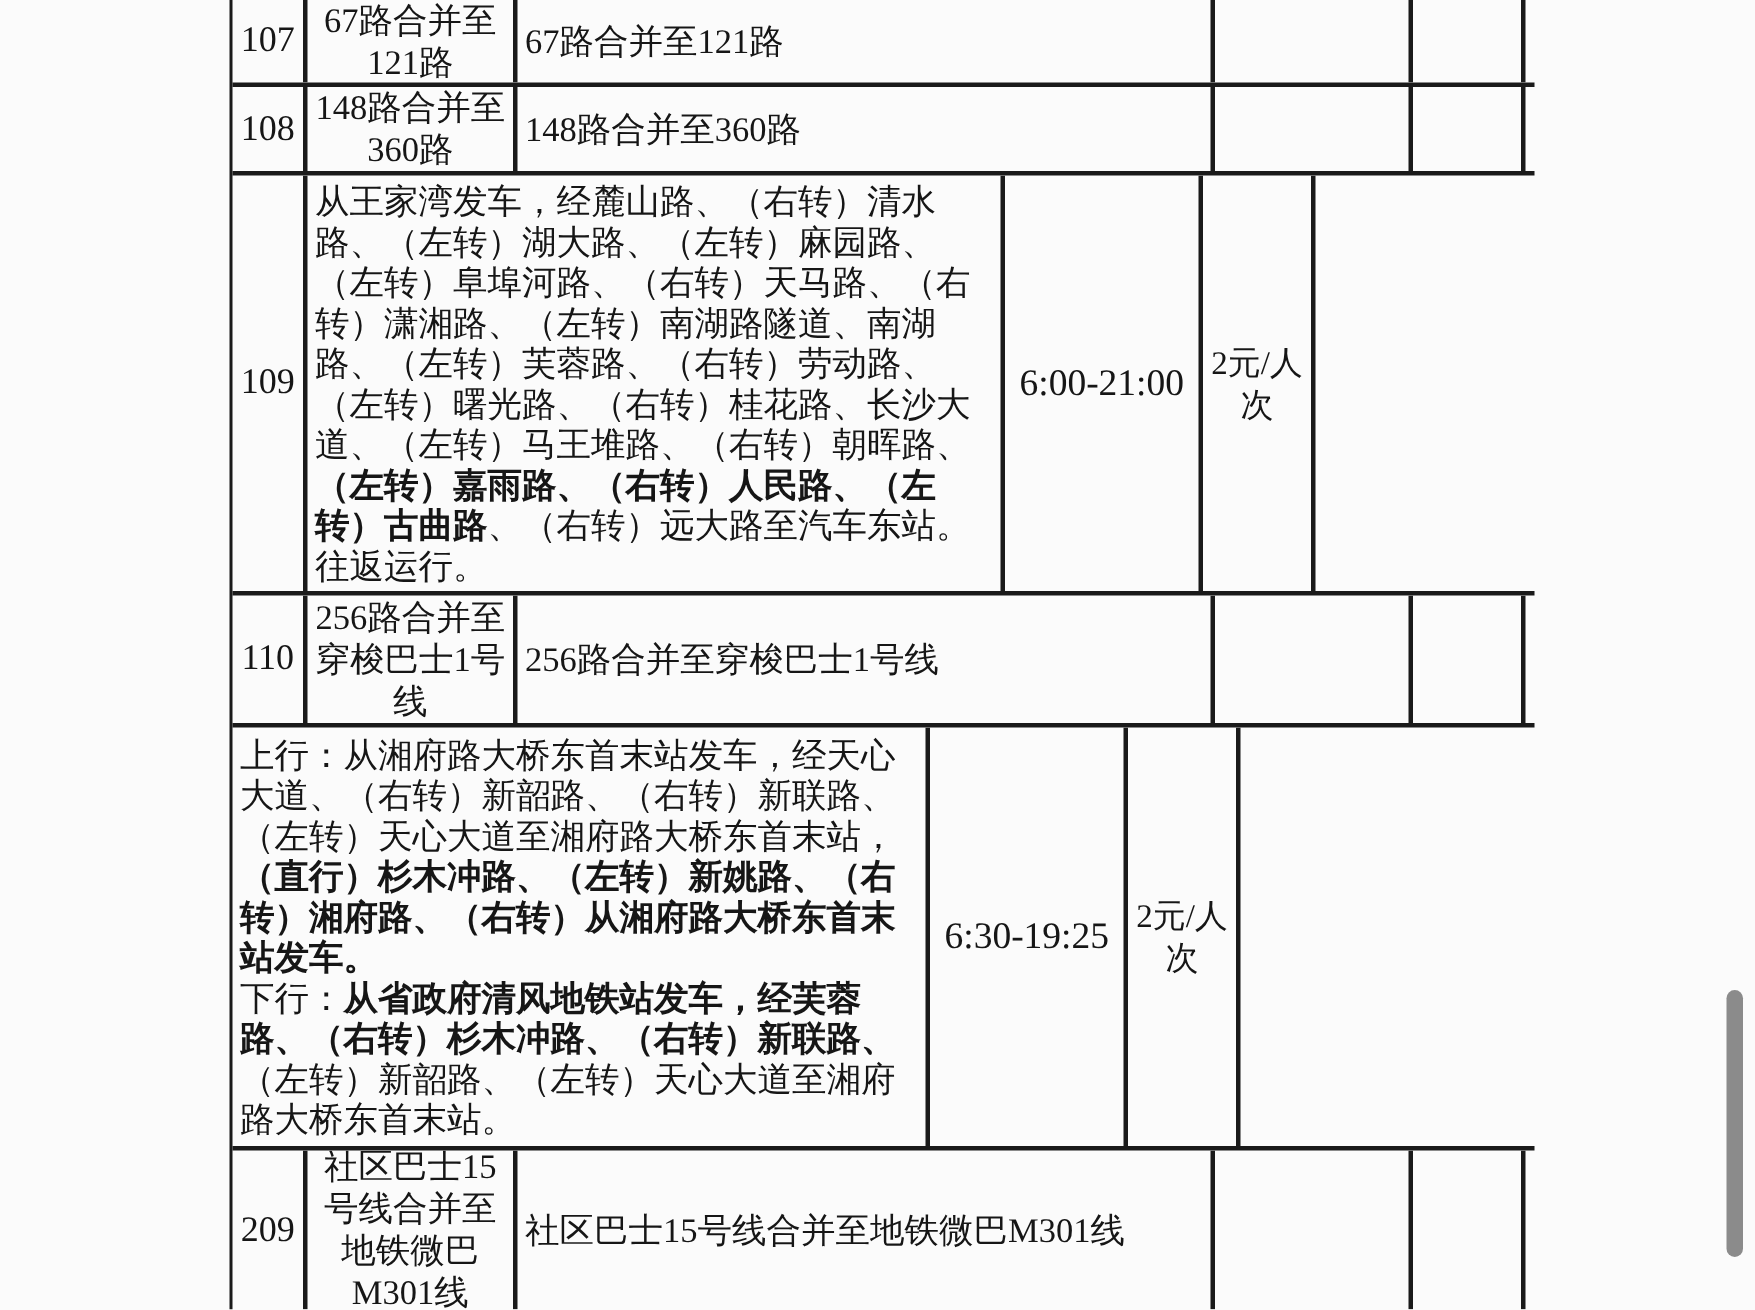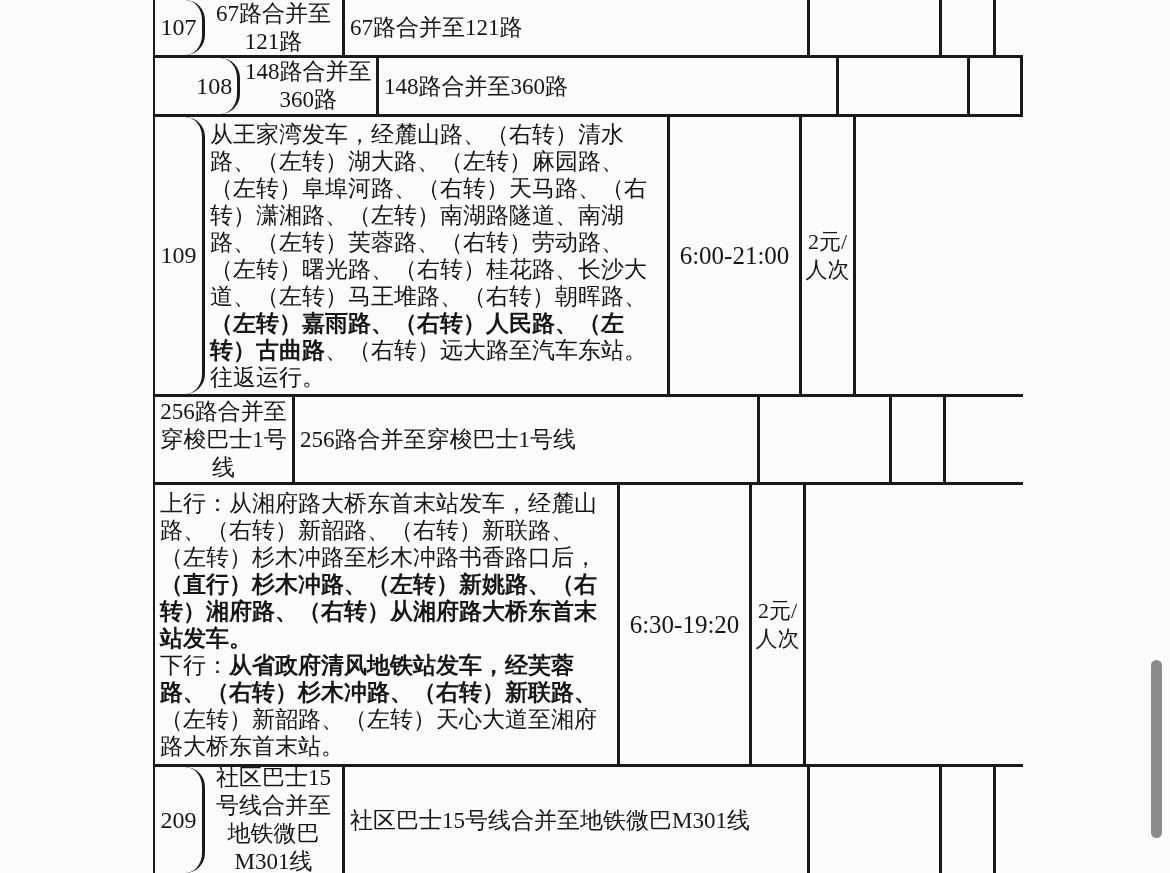--- a/index.html
+++ b/index.html
@@ -29,21 +29,21 @@
     flex:0 0 auto;
   }
   .row:last-child{border-bottom:none;}
   .cell{
     border-right:3px solid var(--bc);
     display:flex;
     align-items:center;
     justify-content:center;
     overflow:hidden;
   }
-  .cell.num{width:50px;font-size:24px;border-radius:20px;}
+  .cell.num{width:50px;font-size:24px;}
   .cell.name{
     width:140px;
     font-size:23px;
     line-height:28px;
     text-align:center;
     padding:0 2px;
   }
   .cell.desc{
     width:465px;
     justify-content:flex-start;
@@ -55,27 +55,27 @@
     padding:2px 4px 2px 5px;
     white-space:pre-wrap;
   }
   .desc-inner .bold{
     font-weight:700;
     font-family:"Liberation Sans","DejaVu Sans",sans-serif;
     text-align:center;
   }
   .cell.hours{width:132px;font-size:25px;}
   .cell.fare{
-    width:54px;
+    width:75px;
     font-size:22px;
     line-height:28px;
     text-align:center;
   }
   .r107{height:58px;}
-  .r108{height:59px;padding-left:36px;}
+  .r108{height:59px;}
   .r109{height:280px;}
   .r110{height:88px;}
   .r111{height:282px;}
   .r112{height:106px;}
   .scroll-thumb{
     position:absolute;
     left:1151px; top:660px;
     width:11px; height:178px;
     background:#8b8b8b;
     border-radius:6px;
@@ -109,34 +109,35 @@
   <div class="row r109">
     <div class="cell num">109</div>
     <div class="cell desc">
       <div class="desc-inner"><span>从王家湾发车，经麓山路、（右转）清水路、（左转）湖大路、（左转）麻园路、（左转）阜埠河路、（右转）天马路、（右转）潇湘路、（左转）南湖路隧道、南湖路、（左转）芙蓉路、（右转）劳动路、（左转）曙光路、（右转）桂花路、长沙大道、（左转）马王堆路、（右转）朝晖路、</span><span class="bold">（左转）嘉雨路、（右转）人民路、（左转）古曲路</span><span>、（右转）远大路至汽车东站。往返运行。</span></div>
     </div>
     <div class="cell hours">6:00-21:00</div>
     <div class="cell fare">2元/人次</div>
   </div>
 
   <div class="row r110">
+    <div class="cell num">110</div>
     <div class="cell name">256路合并至穿梭巴士1号线</div>
     <div class="cell desc">
       <div class="desc-inner"><span>256路合并至穿梭巴士1号线</span></div>
     </div>
     <div class="cell hours"></div>
     <div class="cell fare"></div>
   </div>
 
   <div class="row r111">
     <div class="cell desc">
-      <div class="desc-inner"><span>上行：从湘府路大桥东首末站发车，经麓山路、（右转）新韶路、（右转）新联路、（左转）杉木冲路至杉木冲路书香路口后，</span><span class="bold">（直行）杉木冲路、（左转）新姚路、（右转）湘府路、（右转）从湘府路大桥东首末站发车。</span><span>
+      <div class="desc-inner"><span>上行：从湘府路大桥东首末站发车，经天心大道、（右转）新韶路、（右转）新联路、（左转）天心大道至湘府路大桥东首末站，</span><span class="bold">（直行）杉木冲路、（左转）新姚路、（右转）湘府路、（右转）从湘府路大桥东首末站发车。</span><span>
 下行：</span><span class="bold">从省政府清风地铁站发车，经芙蓉路、（右转）杉木冲路、（右转）新联路、</span><span>（左转）新韶路、（左转）天心大道至湘府路大桥东首末站。</span></div>
     </div>
-    <div class="cell hours">6:30-19:20</div>
+    <div class="cell hours">6:30-19:25</div>
     <div class="cell fare">2元/人次</div>
   </div>
 
   <div class="row r112">
     <div class="cell num">209</div>
     <div class="cell name">社区巴士15号线合并至地铁微巴M301线</div>
     <div class="cell desc">
       <div class="desc-inner"><span>社区巴士15号线合并至地铁微巴M301线</span></div>
     </div>
     <div class="cell hours"></div>

